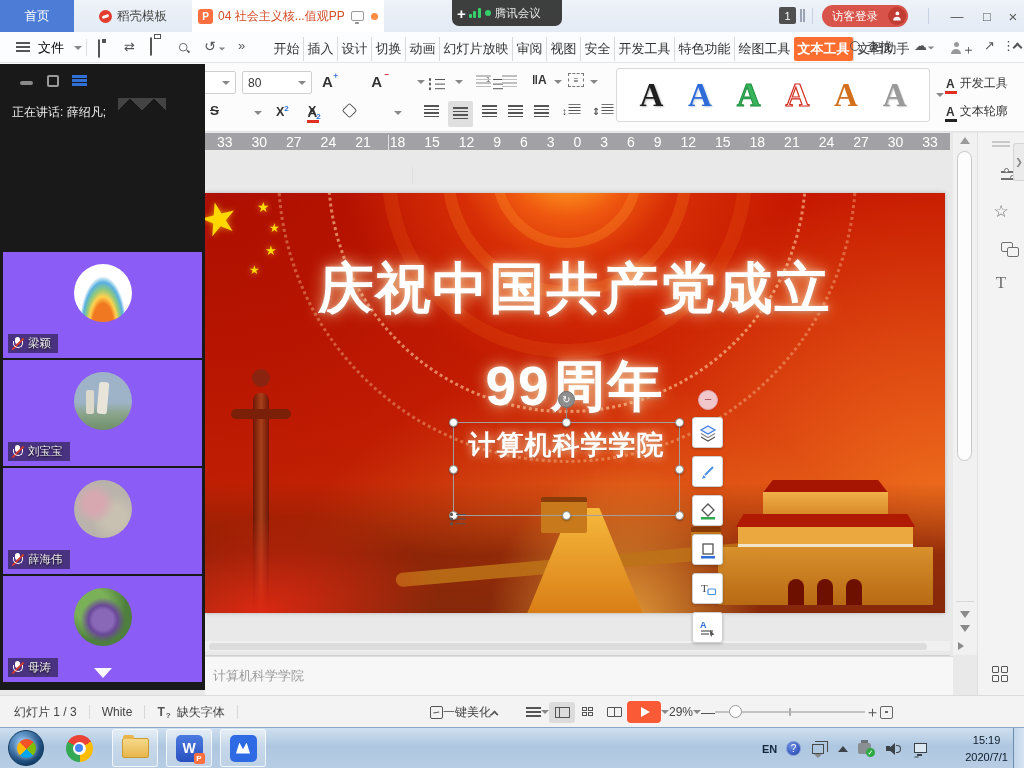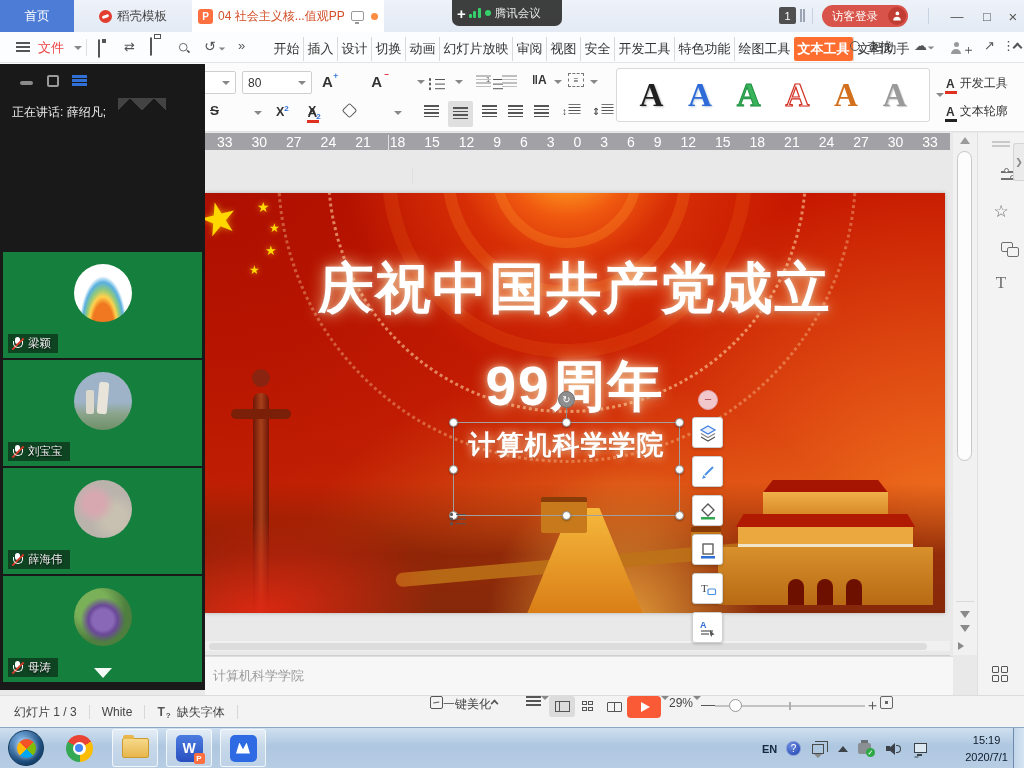--- a/index.html
+++ b/index.html
@@ -34,21 +34,21 @@
   .person{position:relative;width:12px;height:12px;display:inline-block}
   .person::before{content:"";position:absolute;top:0;left:3.5px;width:5px;height:5px;border-radius:50%;background:#fff}
   .person::after{content:"";position:absolute;bottom:0;left:1px;width:10px;height:5px;border-radius:5px 5px 0 0;background:#fff}
   .winbtn{position:absolute;top:0;width:26px;height:32px;display:flex;align-items:center;justify-content:center;color:#555;font-size:13px}
 
   
   #menubar{position:absolute;left:0;top:32px;width:1024px;height:31px;background:#fcfdfe;border-bottom:1px solid #e4e4e4;z-index:5}
   .bars{position:relative;width:14px;height:10px;border-top:2px solid #555;border-bottom:2px solid #555}
   .bars::after{content:"";position:absolute;left:0;top:2px;width:100%;height:2px;background:#555}
   #menubar .bars{position:absolute;left:16px;top:10px}
-  #file-label{position:absolute;left:38px;top:7px;font-size:13px;color:#ef4444}
+  #file-label{position:absolute;left:38px;top:7px;font-size:13px;color:#000000}
   .caret{display:inline-block;width:0;height:0;border-left:4px solid transparent;border-right:4px solid transparent;border-top:4px solid #888}
   #file-caret{position:absolute;left:74px;top:14px}
   .vdiv{position:absolute;top:7px;width:1px;height:17px;background:#e0e0e0}
   .qa{position:absolute;top:8px;color:#555}
   .ico-save{width:12px;height:11px;border:1.5px solid #555;border-radius:2px;position:relative}
   .ico-save::before{content:"";position:absolute;left:2.5px;top:-1px;width:4px;height:4px;background:#555}
   .ico-swap{font-size:13px;line-height:15px}
   .ico-printer{width:13px;height:9px;border:1.5px solid #555;border-radius:1px;position:relative;margin-top:3px}
   .ico-printer::before{content:"";position:absolute;left:2.5px;top:-4px;width:5px;height:3px;border:1px solid #555}
   .mag{position:relative;width:13px;height:13px;display:inline-block}
@@ -148,21 +148,21 @@
 
   
   #meeting{position:absolute;left:0;top:64px;width:205px;height:626px;background:#191919;z-index:40}
   #m-ctl{position:relative;height:34px}
   .m-min{position:absolute;left:20px;top:17px;width:13px;height:4px;border-radius:2px;background:#8a8a8a}
   .m-max{position:absolute;left:47px;top:11px;width:12px;height:12px;border:2px solid #9a9a9a;border-radius:2px}
   .m-menu{position:absolute;left:72px;top:11px;width:15px;height:11px;border-top:3px solid #2f6fd6;border-bottom:3px solid #2f6fd6}
   .m-menu::after{content:"";position:absolute;left:0;top:1px;width:100%;height:3px;background:#2f6fd6}
   #m-speak{position:relative;height:28px;color:#eee;font-size:12px;padding-left:12px;display:flex;align-items:center}
   .wm{position:absolute;left:118px;top:0;width:48px;height:26px;opacity:.18;background:linear-gradient(135deg,#fff 25%,transparent 25%),linear-gradient(225deg,#fff 25%,transparent 25%);background-size:24px 26px}
-  .tile{position:absolute;left:3px;width:199px;height:106px;background:#15803d;overflow:hidden}
+  .tile{position:absolute;left:3px;width:199px;height:106px;background:#8b5cf6;overflow:hidden}
   #tile1{top:67px;height:114px;border:2px solid #28c445;background:#444}
   .v1photo{position:absolute;inset:0;background:linear-gradient(180deg,#aebcc4 0%,#cdd7da 28%,#d8d4c9 46%,#cfc9b9 58%,#8e8e85 72%,#55565a 88%,#3c3e44 100%)}
   .v1beam{position:absolute;left:-16px;top:12px;width:240px;height:16px;background:#4e6470;border-radius:8px;transform:rotate(-7deg)}
   .v1heads{position:absolute;left:14px;top:62px;width:6px;height:6px;border-radius:50%;background:#caa18e;
     box-shadow:20px 2px 0 #c59c8a,40px 4px 0 #caa18e,58px 1px 0 #c09688,78px 3px 0 #caa18e,98px 0 0 #c59c8a,118px 3px 0 #caa18e,138px 1px 0 #c09688,158px 3px 0 #caa18e,172px 1px 0 #c59c8a}
   .v1torsos{position:absolute;left:8px;top:70px;width:12px;height:10px;border-radius:4px;background:#3e6b8e;
     box-shadow:20px 3px 0 #b05a5a,40px 5px 0 #e8e4de,60px 2px 0 #5a7d9a,80px 4px 0 #d8d0c8,100px 1px 0 #47698a,120px 4px 0 #c8b8b0,140px 2px 0 #6a8aa8,160px 4px 0 #9ab0c0}
   .v1table{position:absolute;left:24px;bottom:0;width:150px;height:26px;background:linear-gradient(#33383e,#15181c);clip-path:polygon(18% 0,82% 0,100% 100%,0 100%)}
   .scroll-tri{position:absolute;left:50%;transform:translateX(-50%);width:0;height:0;border-left:9px solid transparent;border-right:9px solid transparent;z-index:3}
   .tri-up{top:3px;border-bottom:10px solid rgba(255,255,255,.95)}
@@ -209,21 +209,21 @@
   #grid-ic i{border:1.5px solid #555;border-radius:1px}
 
   
   #splitter{position:absolute;left:205px;top:655px;width:745px;height:1px;background:#d0d0d0;z-index:3}
   #notes{position:absolute;left:205px;top:656px;width:748px;height:39px;background:#f7f7f7;border-top:1px solid #ddd;display:flex;align-items:center;padding-left:8px;font-size:13px;color:#9a9a9a;z-index:3}
   #statusbar{position:absolute;left:0;top:695px;width:1024px;height:32px;background:#f3f3f3;border-top:1px solid #dcdcdc;z-index:44}
   #sb-left{position:absolute;left:14px;top:0;height:32px;display:flex;align-items:center;gap:12px;font-size:12px;color:#444}
   .sb-sep{width:1px;height:14px;background:#d8d8d8}
   .tq{position:relative;font-size:12px;color:#555;font-weight:bold}
   .tq small{font-size:8px;position:absolute;right:-6px;bottom:-1px;color:#555}
-  #sb-right{position:absolute;left:430px;top:0;height:32px;display:flex;font-size:12px;color:#444}
+  #sb-right{position:absolute;left:430px;top:0;height:32px;display:flex;align-items:center;font-size:12px;color:#444}
   .cube{width:13px;height:13px;border:1.5px solid #555;border-radius:2px;position:relative}
   .cube::after{content:"";position:absolute;left:2px;top:2px;width:6px;height:3px;border-bottom:1.5px solid #555;transform:rotate(-10deg)}
   .nlines{width:15px;height:10px;background:repeating-linear-gradient(180deg,#555 0 1.6px,transparent 1.6px 4px)}
   .vbtn{width:26px;height:21px;display:flex;align-items:center;justify-content:center;border-radius:3px}
   .vbtn.sel{background:#dcdcdc}
   .vm-normal{width:15px;height:11px;border:1.2px solid #555;position:relative}
   .vm-normal::before{content:"";position:absolute;left:3.5px;top:0;width:1.2px;height:100%;background:#555}
   .vm-grid{width:13px;height:11px;display:grid;grid-template-columns:5px 5px;grid-template-rows:4px 4px;gap:1.5px}
   .vm-grid i{border:1.2px solid #555}
   .vm-book{width:15px;height:10px;border:1.2px solid #555;border-radius:1px;position:relative}

